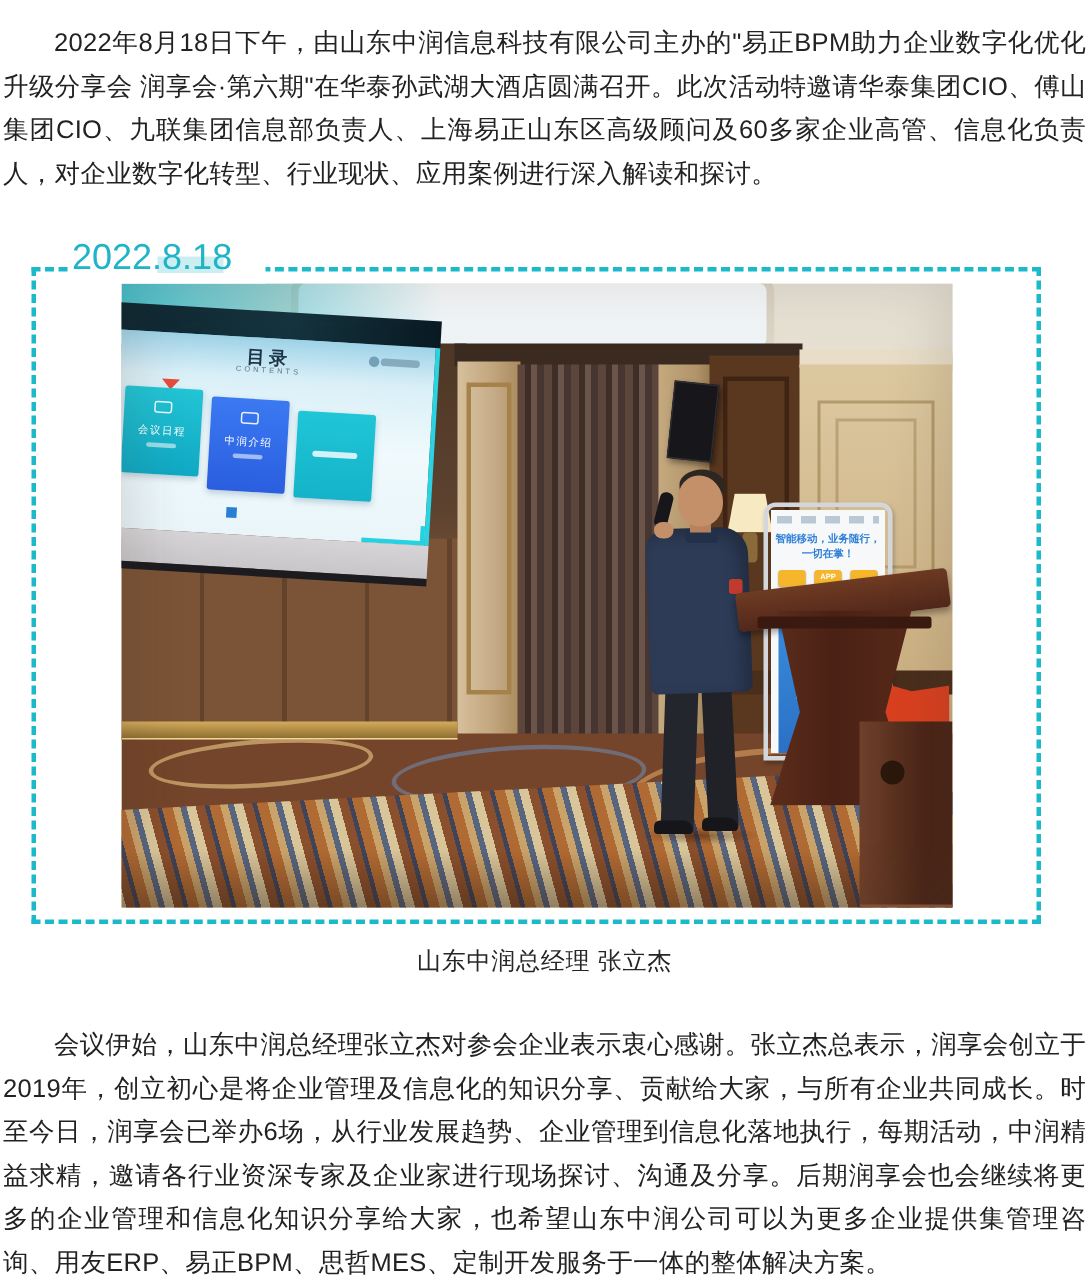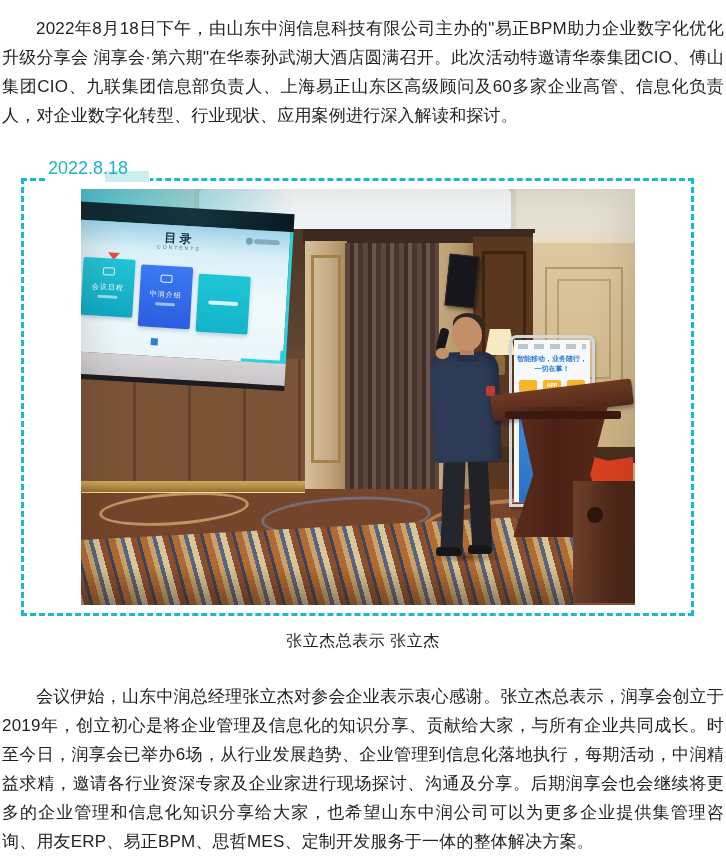--- a/index.html
+++ b/index.html
@@ -16,21 +16,21 @@
   }
   .p1 { top:14px; }
   .p2 { top:682px; }
   .caption {
     position:absolute; top:631px; left:0; width:726px; text-align:center;
     font-size:16px; color:#262626; letter-spacing:.5px;
   }
   
   .date-label {
     position:absolute; left:46px; top:158px; z-index:5;
-    font-size:18px; color:#1fb4c7; background:#fff; padding:0 22px 3px 2px;
+    font-size:24px; color:#1fb4c7; background:#fff; padding:0 22px 3px 2px;
   }
   .date-hl {
     position:absolute; left:59px; top:13px; width:44px; height:11px;
     background:#cdeef1; z-index:-1;
   }
   .date-text { position:relative; z-index:1; }
   
   .frame {
     position:absolute; left:21px; top:178px; width:673px; height:438px;
     border:3px dashed #1bb9c9; background:#fff;
@@ -282,17 +282,17 @@
       <div class="podium-top"></div>
       <div class="podium-body"></div>
       <div class="podium-ledge"></div>
       <div class="table"></div>
       <div class="table-hole"></div>
 
       <div class="vignette"></div>
     </div>
   </div>
 
-  <p class="caption">张立杰总表示 张立杰</p>
+  <p class="caption">山东中润总经理 张立杰</p>
 
   <p class="para p2">会议伊始，山东中润总经理张立杰对参会企业表示衷心感谢。张立杰总表示，润享会创立于2019年，创立初心是将企业管理及信息化的知识分享、贡献给大家，与所有企业共同成长。时至今日，润享会已举办6场，从行业发展趋势、企业管理到信息化落地执行，每期活动，中润精益求精，邀请各行业资深专家及企业家进行现场探讨、沟通及分享。后期润享会也会继续将更多的企业管理和信息化知识分享给大家，也希望山东中润公司可以为更多企业提供集管理咨询、用友ERP、易正BPM、思哲MES、定制开发服务于一体的整体解决方案。</p>
 
 </div>
 
 </body></html>

